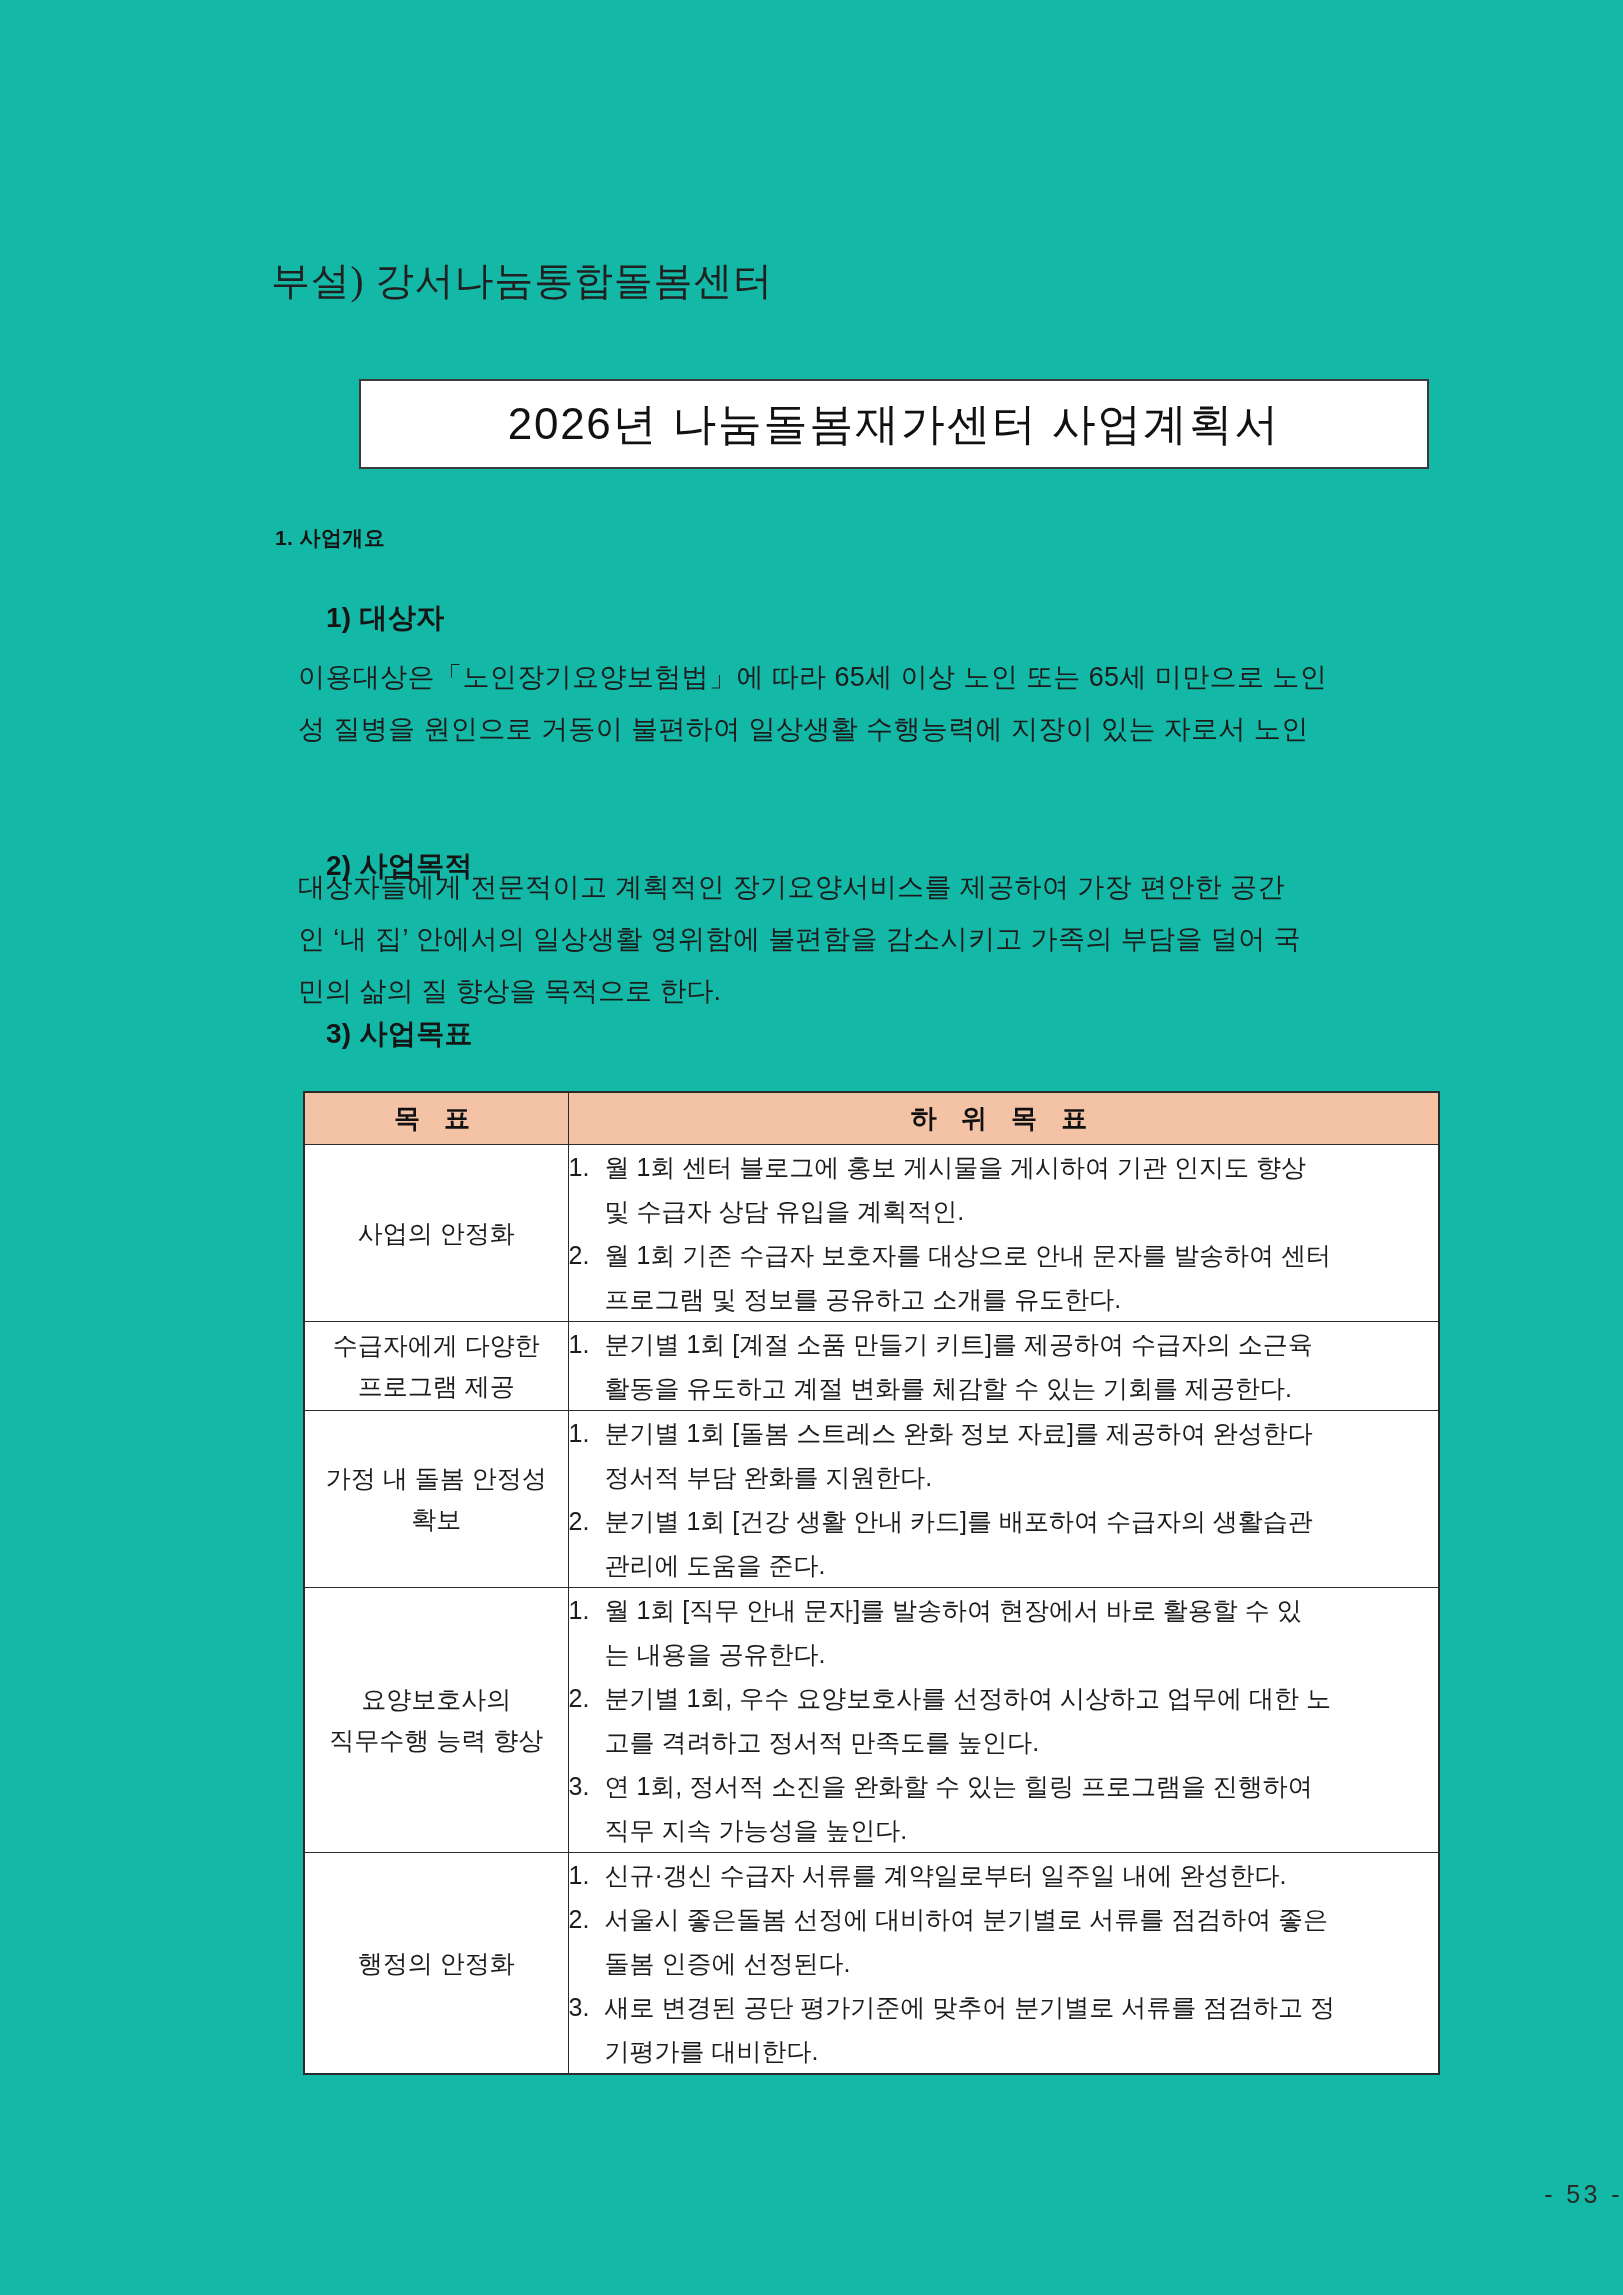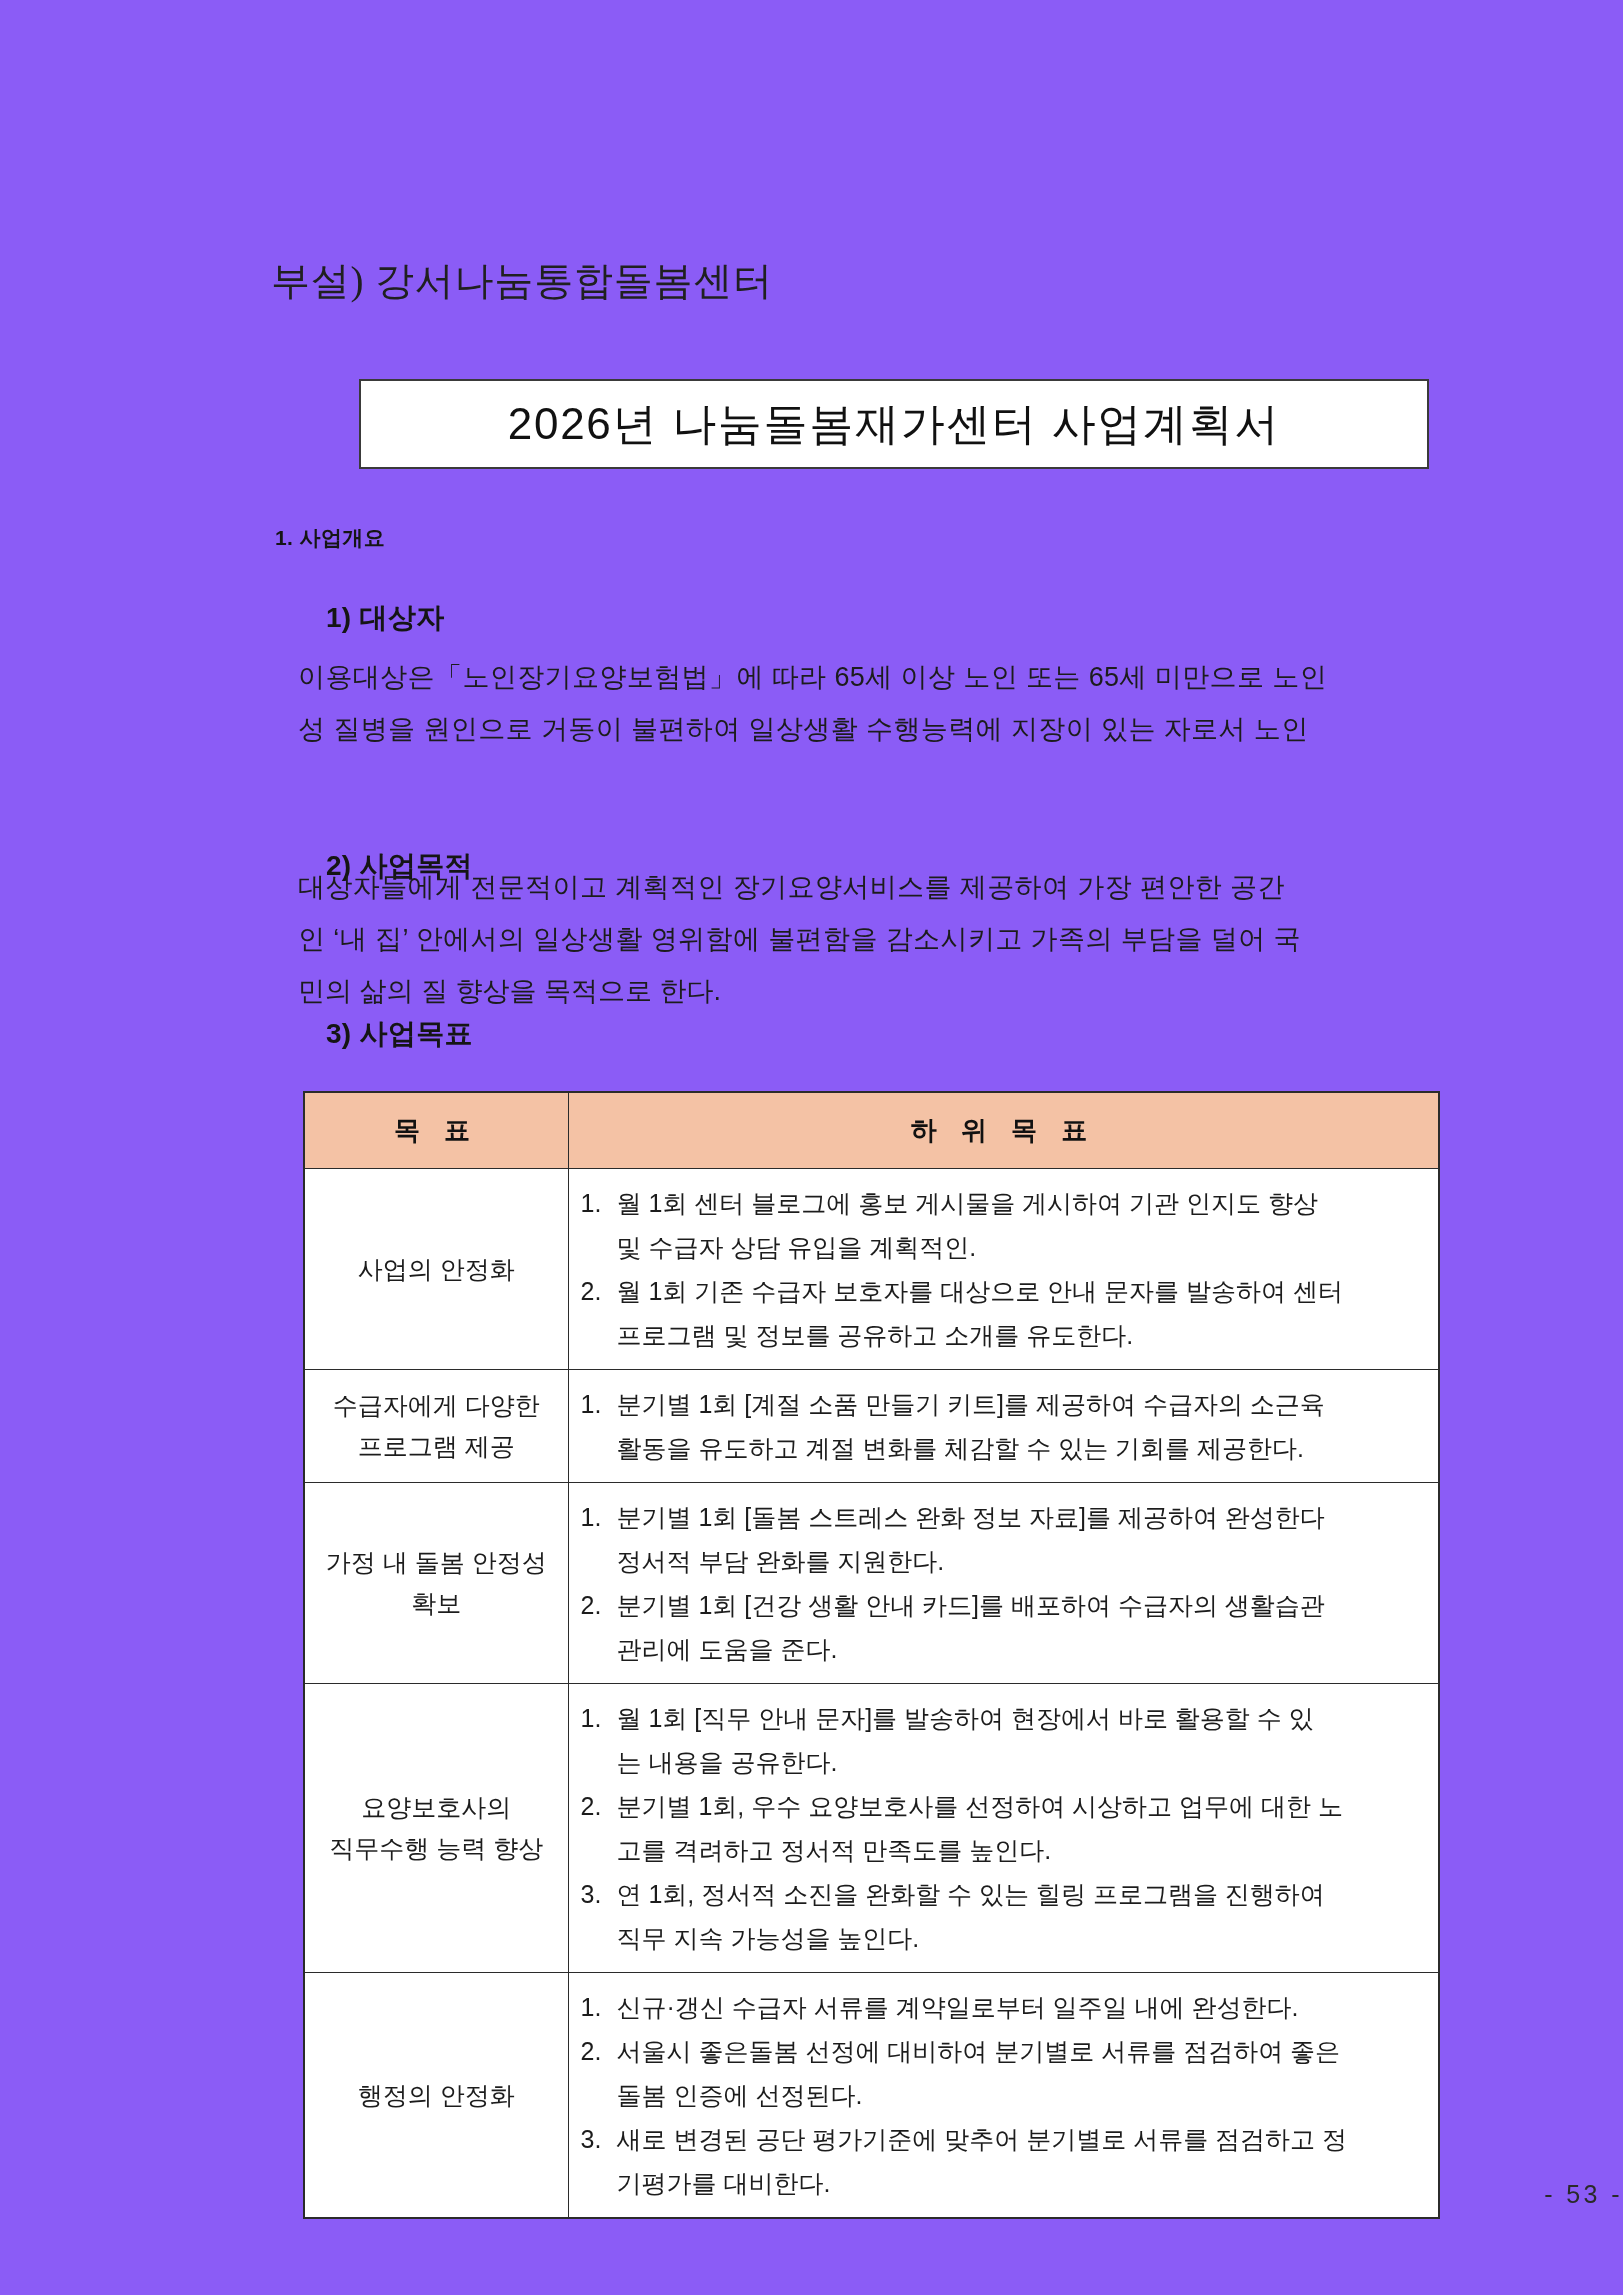--- a/index.html
+++ b/index.html
@@ -11,21 +11,21 @@
     width: 1623px;
     height: 2295px;
     font-family: "Liberation Sans", "DejaVu Sans", sans-serif;
     color: #1a1a1a;
     position: relative;
     overflow: hidden;
   }
   .page {
     position: absolute;
     inset: 0;
-    background: #8b5cf6;
+    background: #14b8a6;
   }
   
   .org-line {
     position: absolute;
     left: 271px;
     top: 254px;
     font-family: "Liberation Serif", "DejaVu Serif", serif;
     font-size: 39px;
     letter-spacing: 0.8px;
     color: #202020;
@@ -96,21 +96,21 @@
     left: 303px;
     top: 1091px;
     width: 1135px;
     border-collapse: collapse;
     table-layout: fixed;
     background: #ffffff;
   }
   .goal-table td, .goal-table th {
     border: 1.3px solid #2b2b2b;
     vertical-align: middle;
-    padding: 12px;
+    padding: 0;
   }
   .goal-table .col-goal { width: 264px; }
   .goal-table .col-sub  { width: 871px; }
 
   .goal-table thead th {
     background: #f4c2a5;
     height: 51px;
     font-size: 26px;
     font-weight: bold;
     letter-spacing: 8.5px;

